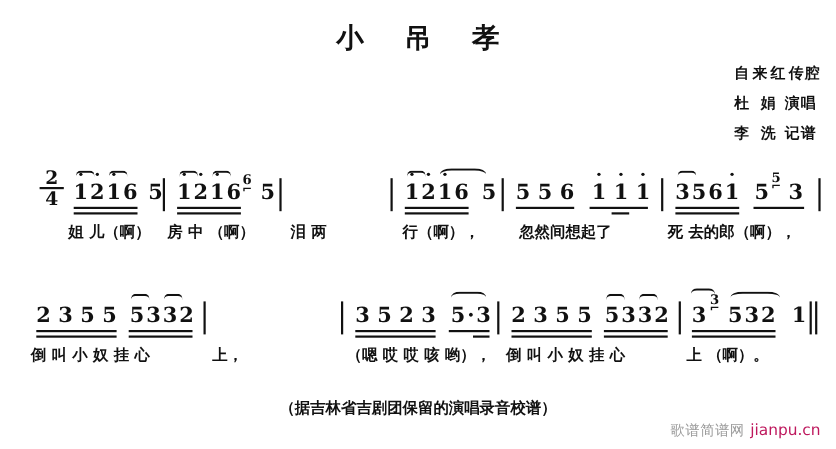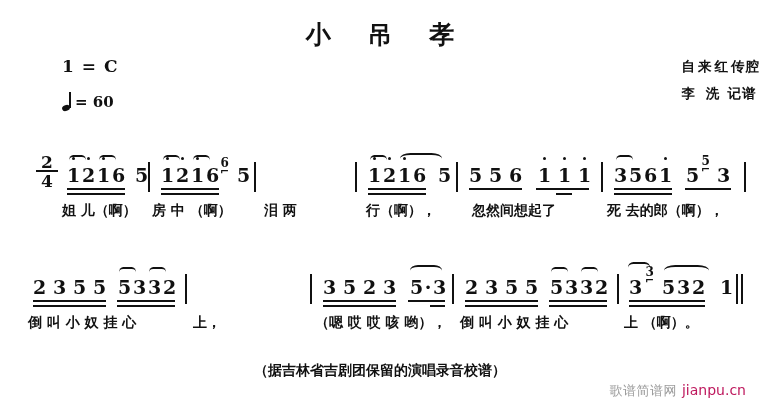--- a/index.html
+++ b/index.html
@@ -22,21 +22,21 @@
   .keyblock{position:absolute;left:62px;top:56px;}
   .key{font-family:"DejaVu Serif","Liberation Serif",serif;font-size:17px;font-weight:700;letter-spacing:1px;}
   .tempo{margin-top:16px;display:flex;align-items:center;gap:3px;
          font-family:"DejaVu Serif","Liberation Serif",serif;font-size:15px;font-weight:700;}
   .qnote{display:inline-block;position:relative;width:10px;height:19px;}
   .qnote i{position:absolute;left:0;bottom:0;width:8px;height:6px;background:#111;border-radius:50%;
            transform:rotate(-18deg);}
   .qnote b{position:absolute;left:7px;bottom:3px;width:1.6px;height:16px;background:#111;}
 
   
-  .credits{position:absolute;right:0;top:58px;text-align:left;}
+  .credits{position:absolute;right:14px;top:58px;text-align:left;}
   .credits div{font-size:13.5px;font-weight:700;letter-spacing:1px;margin-bottom:9px;
                font-family:"DejaVu Sans","Liberation Sans",sans-serif;}
   .credits .nm{display:inline-block;min-width:46px;letter-spacing:3px;}
 
   
   .line{position:absolute;left:0;width:760px;}
   .line1{top:150px;}
   .line2{top:262px;}
 
   .notes{position:relative;height:52px;}
@@ -93,33 +93,24 @@
   .wm .cn{font-size:13px;color:#9b9b9b;letter-spacing:0.5px;}
   .wm .en{font-size:14px;color:#be185d;font-family:"DejaVu Sans","Liberation Sans",sans-serif;}
 </style>
 </head>
 <body>
 
 <div class="sheet">
 
   <div class="title">小 吊 孝</div>
 
-  <div class="keyblock">
-    <div class="key">1 = C</div>
-    <div class="tempo">
-      <span class="qnote">
-          <i></i>
-          <b></b>
-        </span>
-      <span>= 60</span>
-    </div>
-  </div>
 
   <div class="credits">
     <div><span class="nm">自来红</span><span>传腔</span></div>
+    <div><span class="nm">杜 娟</span><span>演唱</span></div>
     <div><span class="nm">李 洗</span><span>记谱</span></div>
   </div>
 
   <div class="line line1">
     <div class="notes">
 
       <div class="timesig">
         <div>2</div>
         <div class="den">4</div>
       </div>

